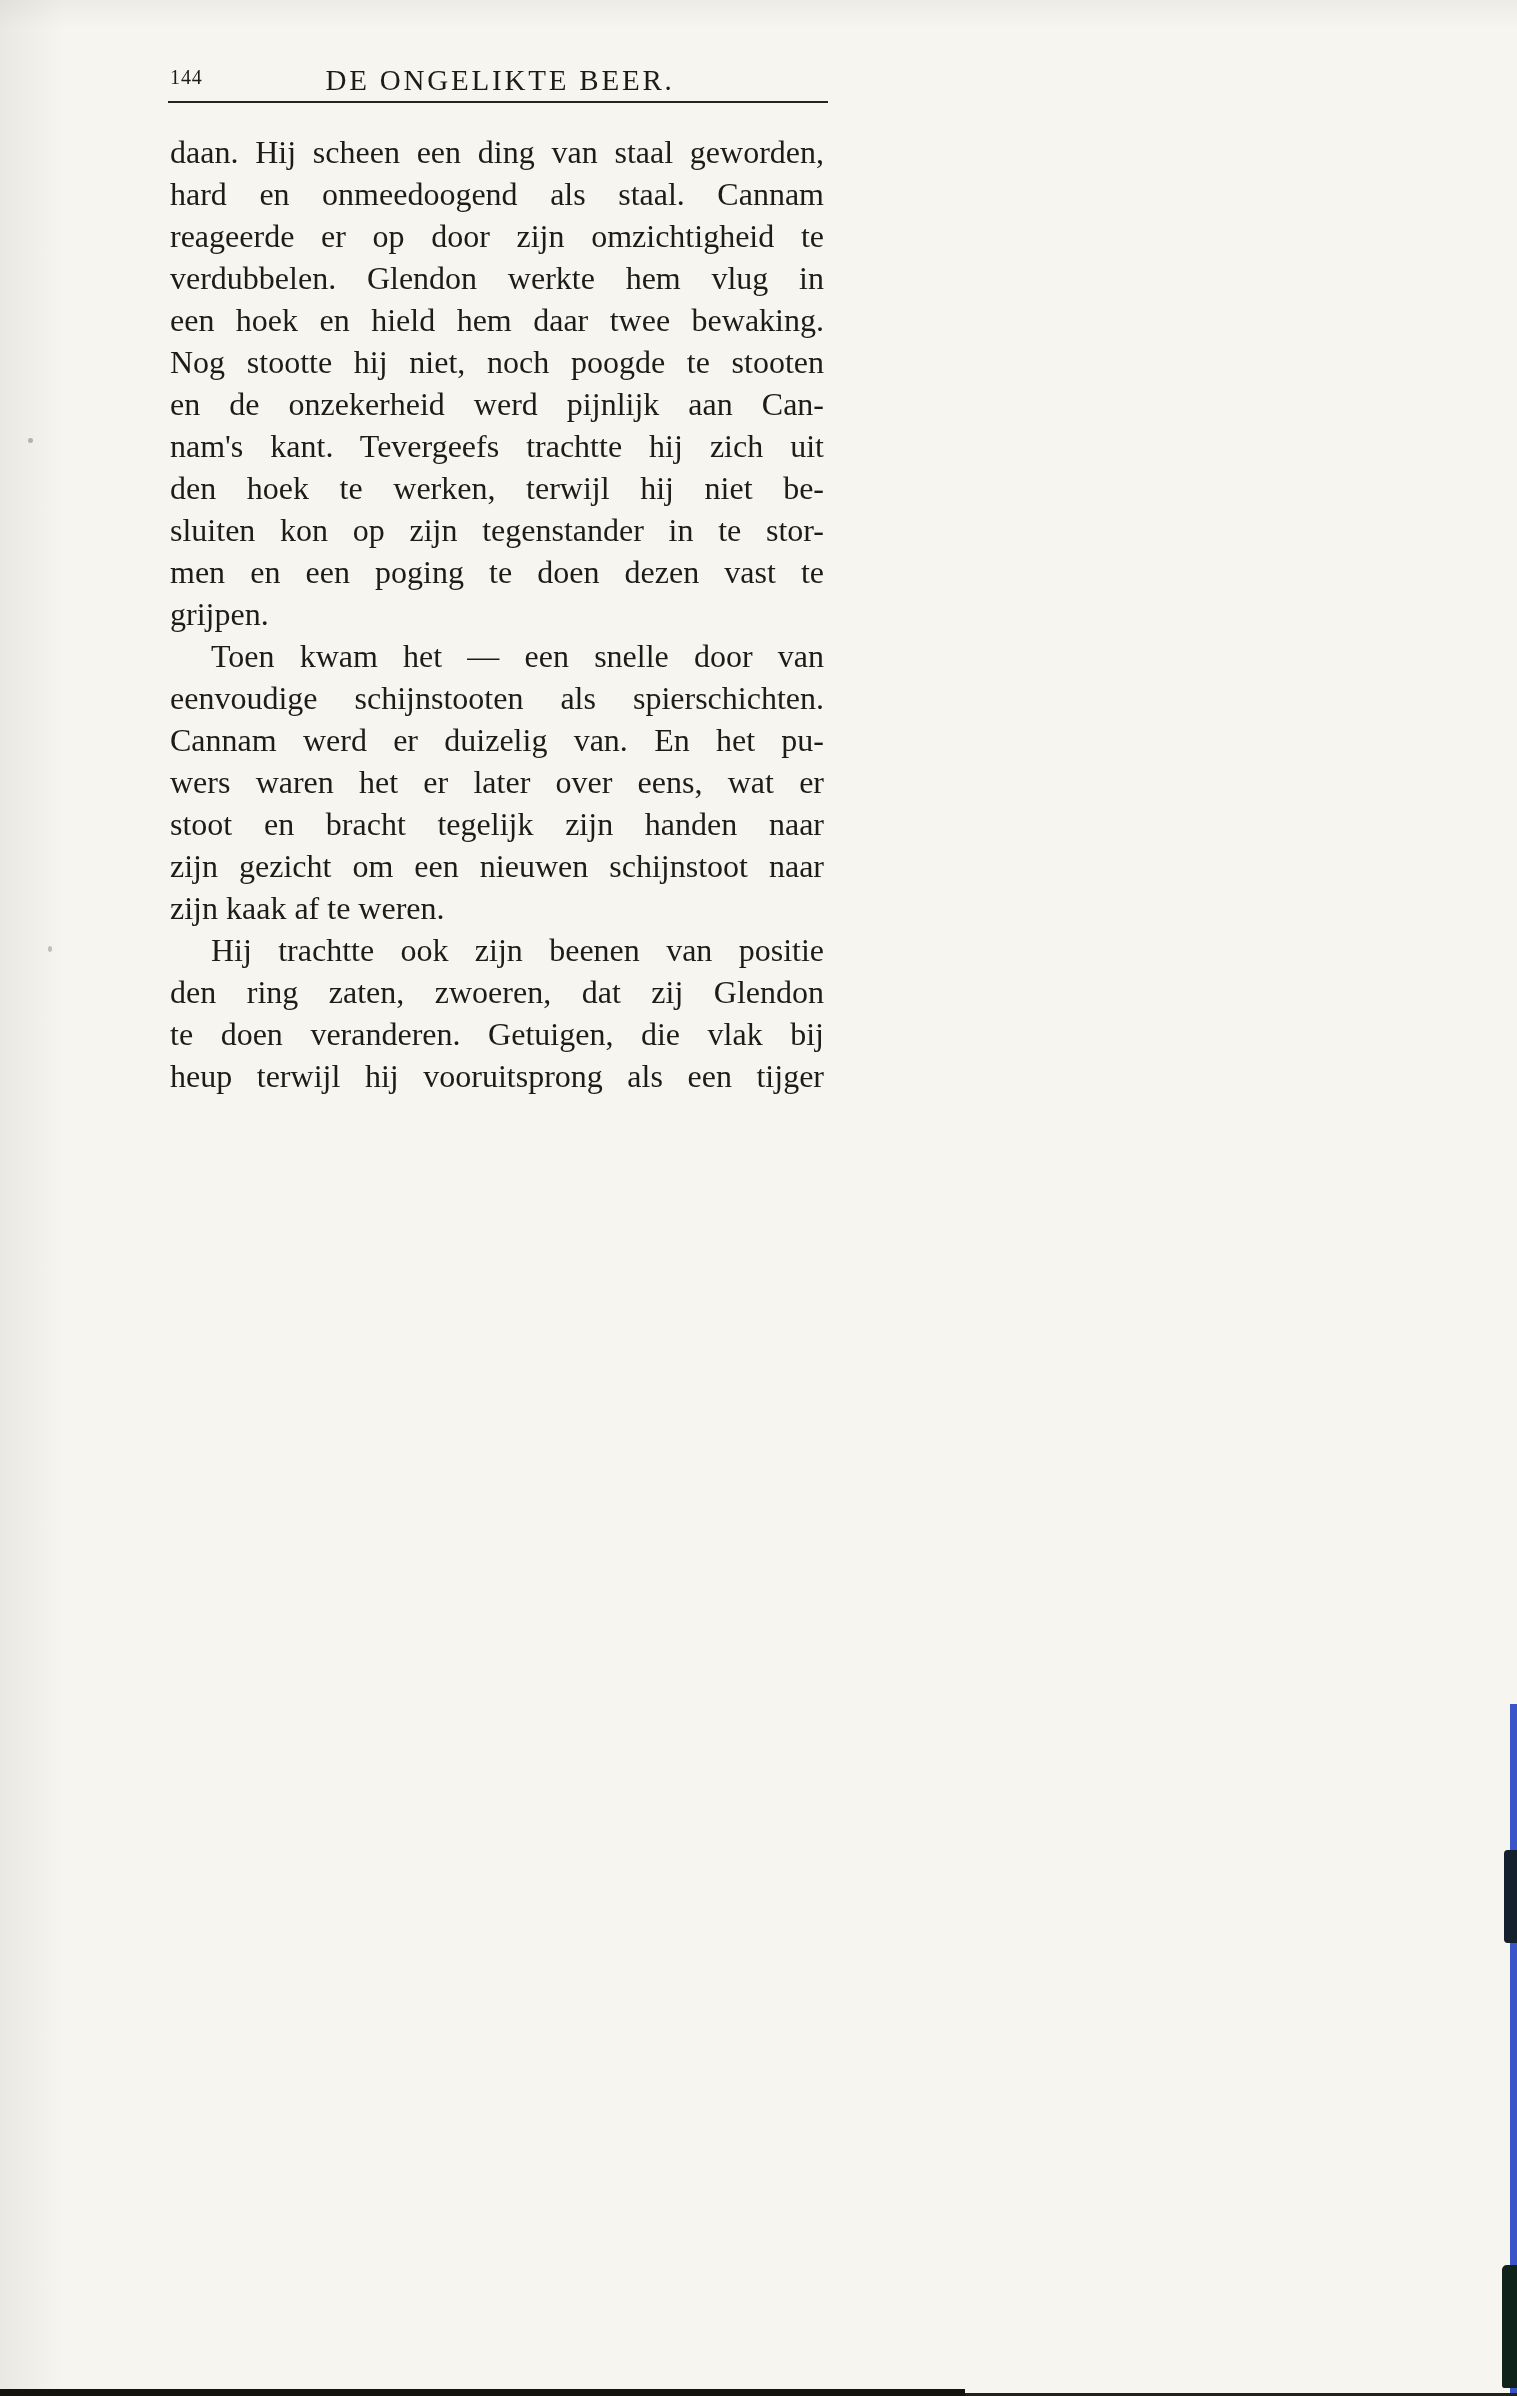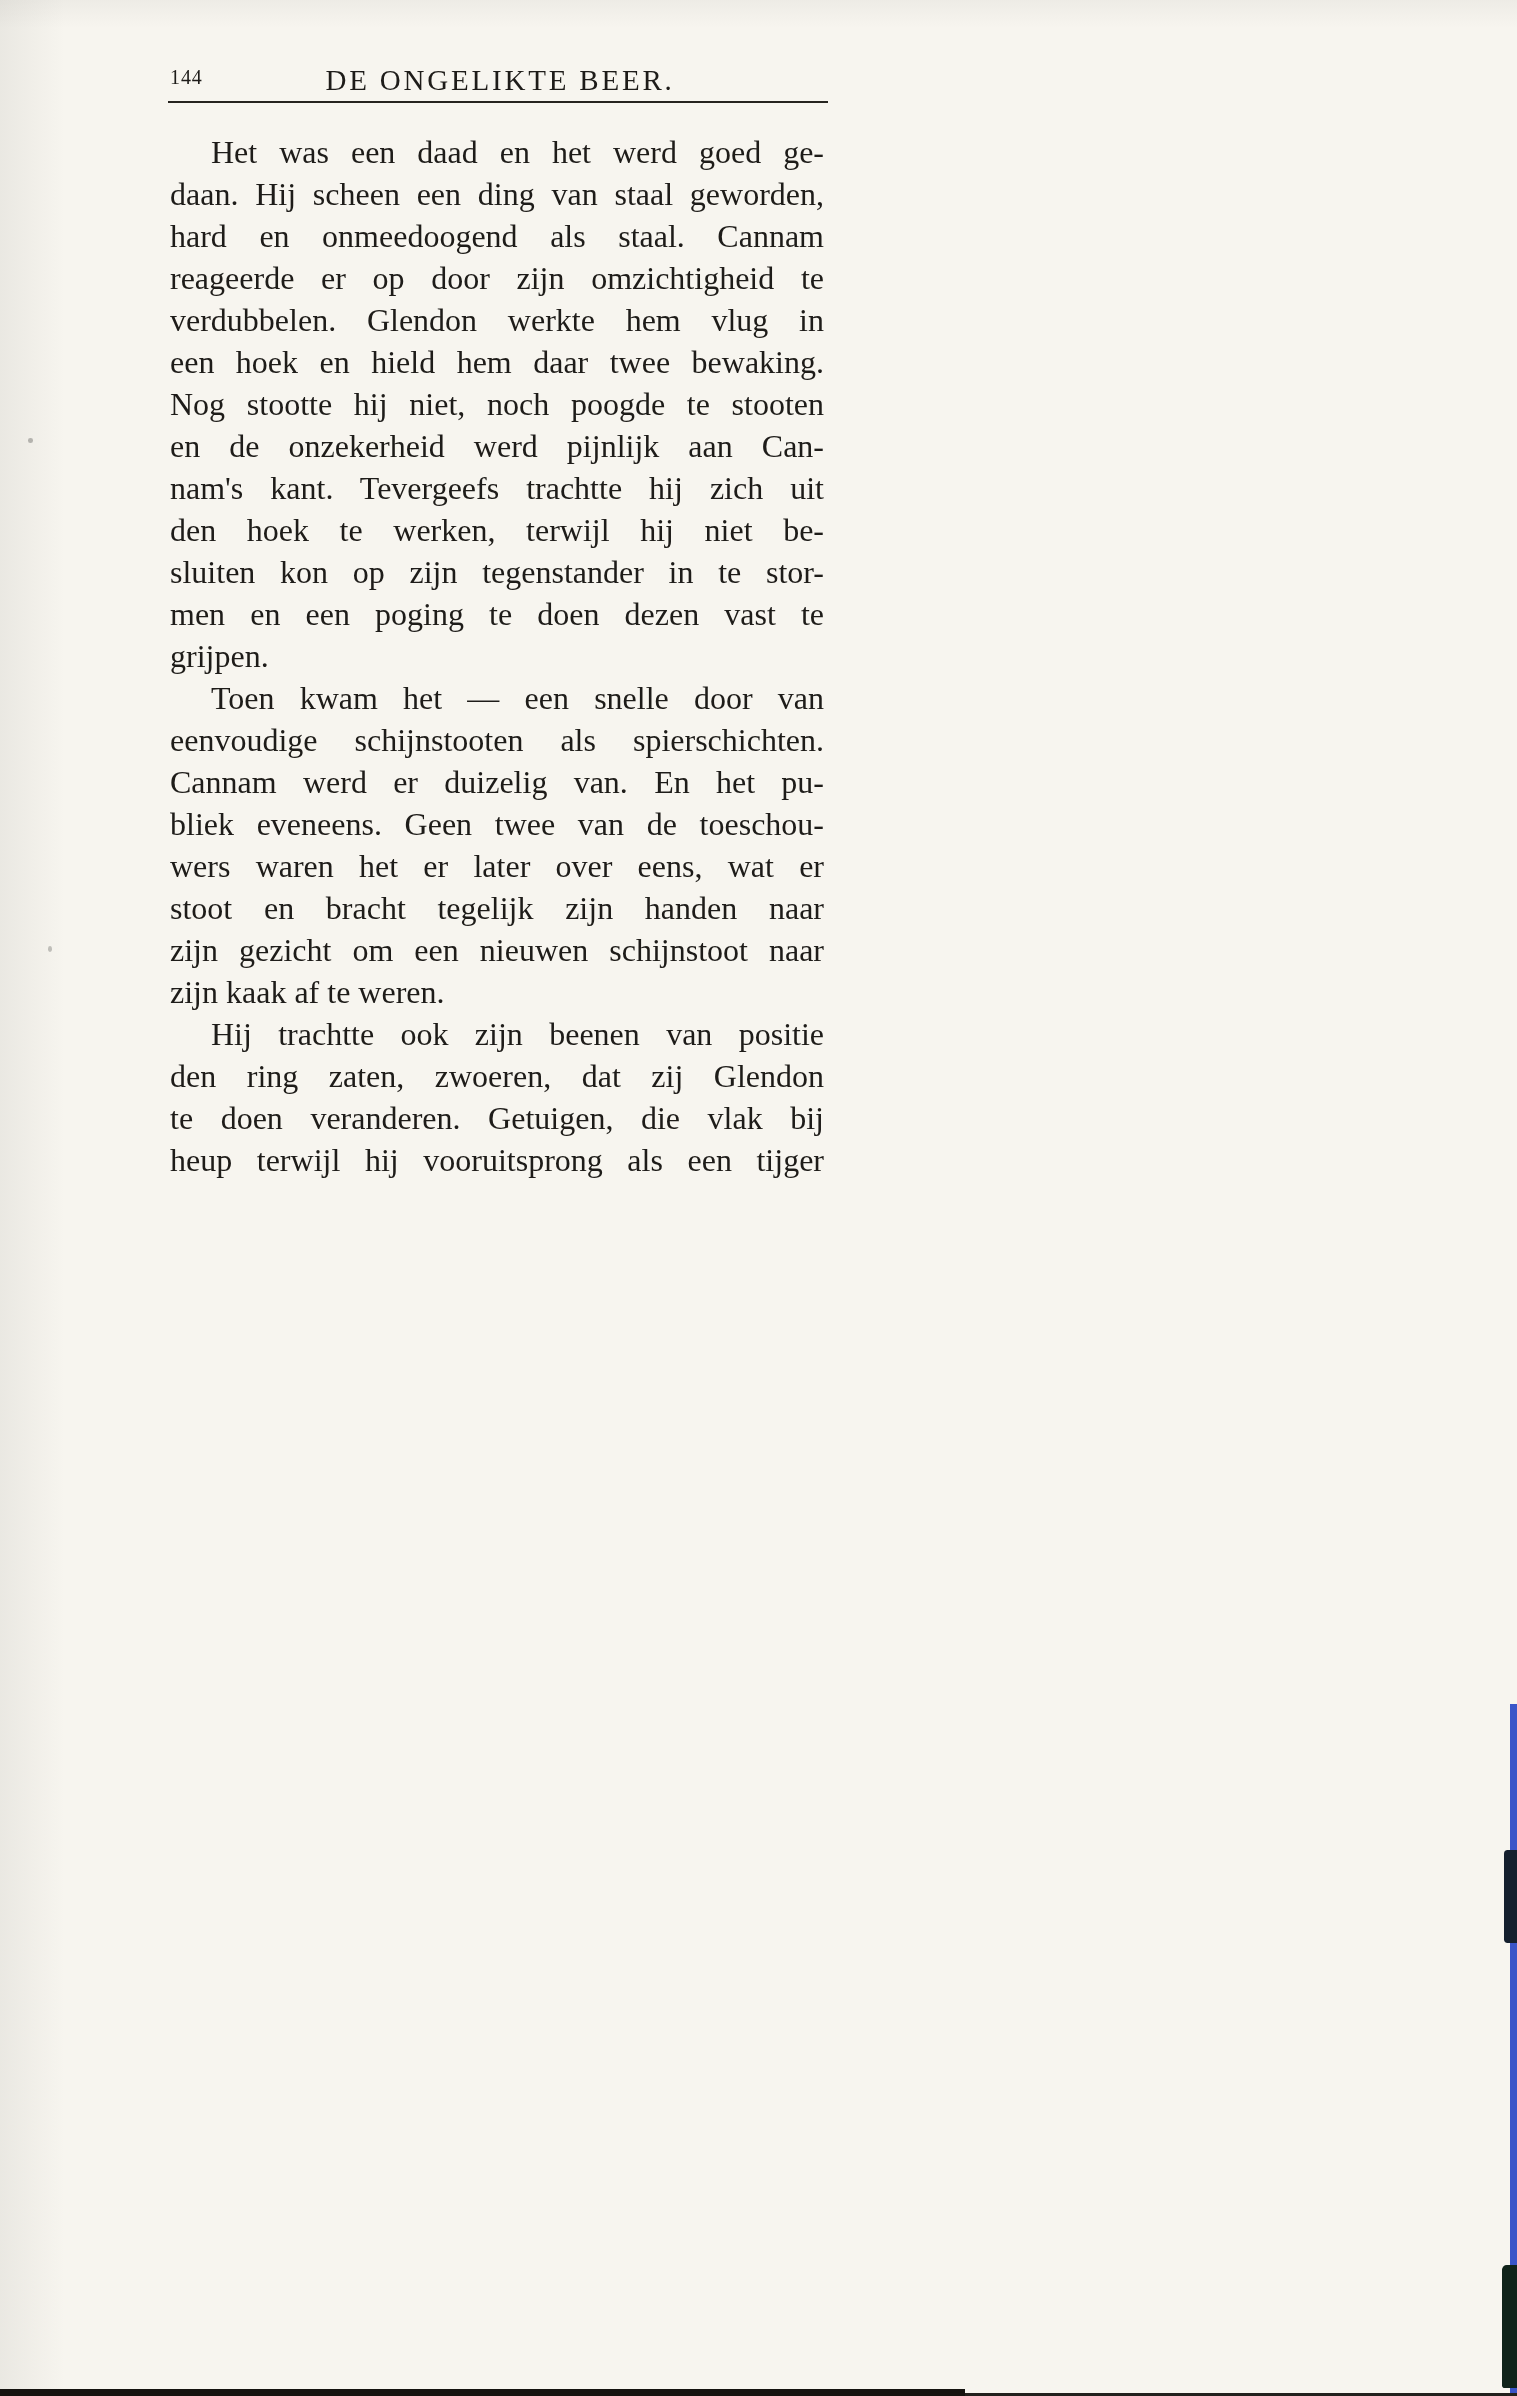--- a/index.html
+++ b/index.html
@@ -143,37 +143,35 @@
 <div class="scan-edge-left"></div>
 <div class="scan-edge-top"></div>
 
 <div class="page-header">
   <div class="page-number">144</div>
   <div class="running-title">DE ONGELIKTE BEER.</div>
 </div>
 <div class="header-rule"></div>
 
 <div class="text-block" id="text-block">
-    <div class="line indent">Het was een daad en het werd goed ge-</div>
     <div class="line">daan. Hij scheen een ding van staal geworden,</div>
     <div class="line">hard en onmeedoogend als staal. Cannam</div>
     <div class="line">reageerde er op door zijn omzichtigheid te</div>
     <div class="line">verdubbelen. Glendon werkte hem vlug in</div>
     <div class="line">een hoek en hield hem daar twee bewaking.</div>
     <div class="line">Nog stootte hij niet, noch poogde te stooten</div>
     <div class="line">en de onzekerheid werd pijnlijk aan Can-</div>
     <div class="line">nam's kant. Tevergeefs trachtte hij zich uit</div>
     <div class="line">den hoek te werken, terwijl hij niet be-</div>
     <div class="line">sluiten kon op zijn tegenstander in te stor-</div>
     <div class="line">men en een poging te doen dezen vast te</div>
     <div class="line no-just">grijpen.</div>
     <div class="line indent">Toen kwam het — een snelle door van</div>
     <div class="line">eenvoudige schijnstooten als spierschichten.</div>
     <div class="line">Cannam werd er duizelig van. En het pu-</div>
-    <div class="line">bliek eveneens. Geen twee van de toeschou-</div>
     <div class="line">wers waren het er later over eens, wat er</div>
     <div class="line">stoot en bracht tegelijk zijn handen naar</div>
     <div class="line">zijn gezicht om een nieuwen schijnstoot naar</div>
     <div class="line no-just">zijn kaak af te weren.</div>
     <div class="line indent">Hij trachtte ook zijn beenen van positie</div>
     <div class="line">den ring zaten, zwoeren, dat zij Glendon</div>
     <div class="line">te doen veranderen. Getuigen, die vlak bij</div>
     <div class="line">heup terwijl hij vooruitsprong als een tijger</div>
   </div>
 

